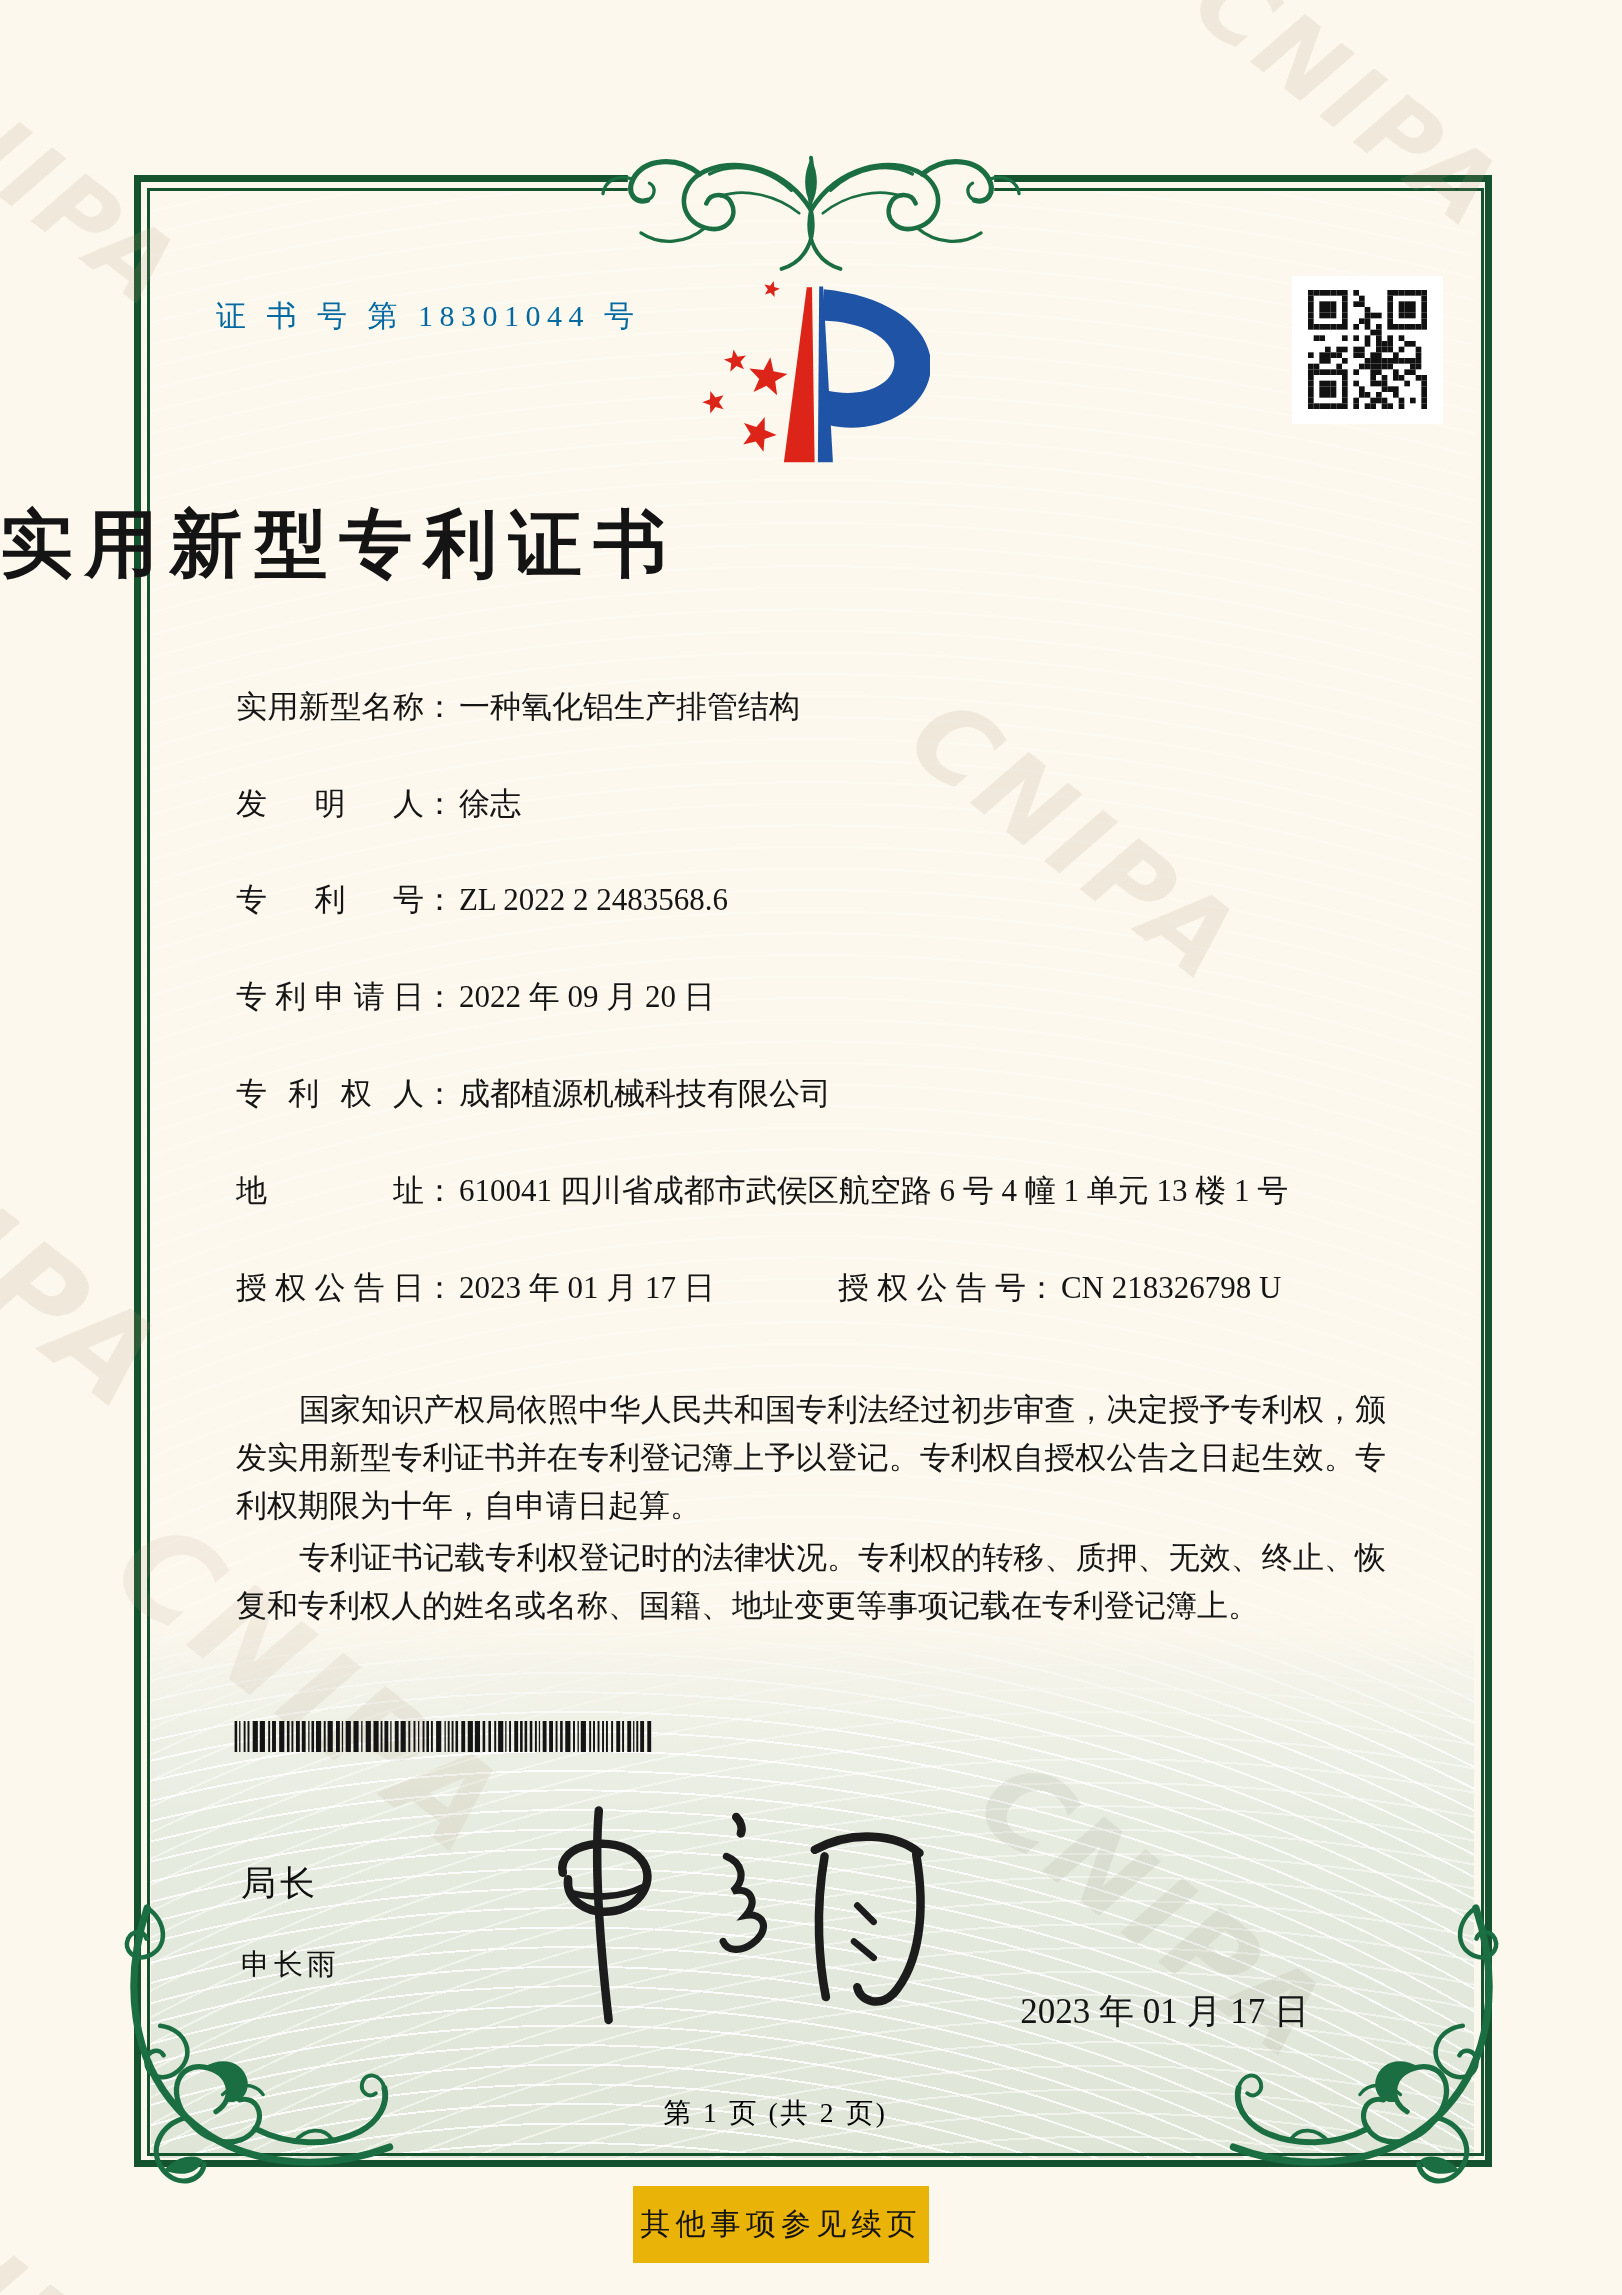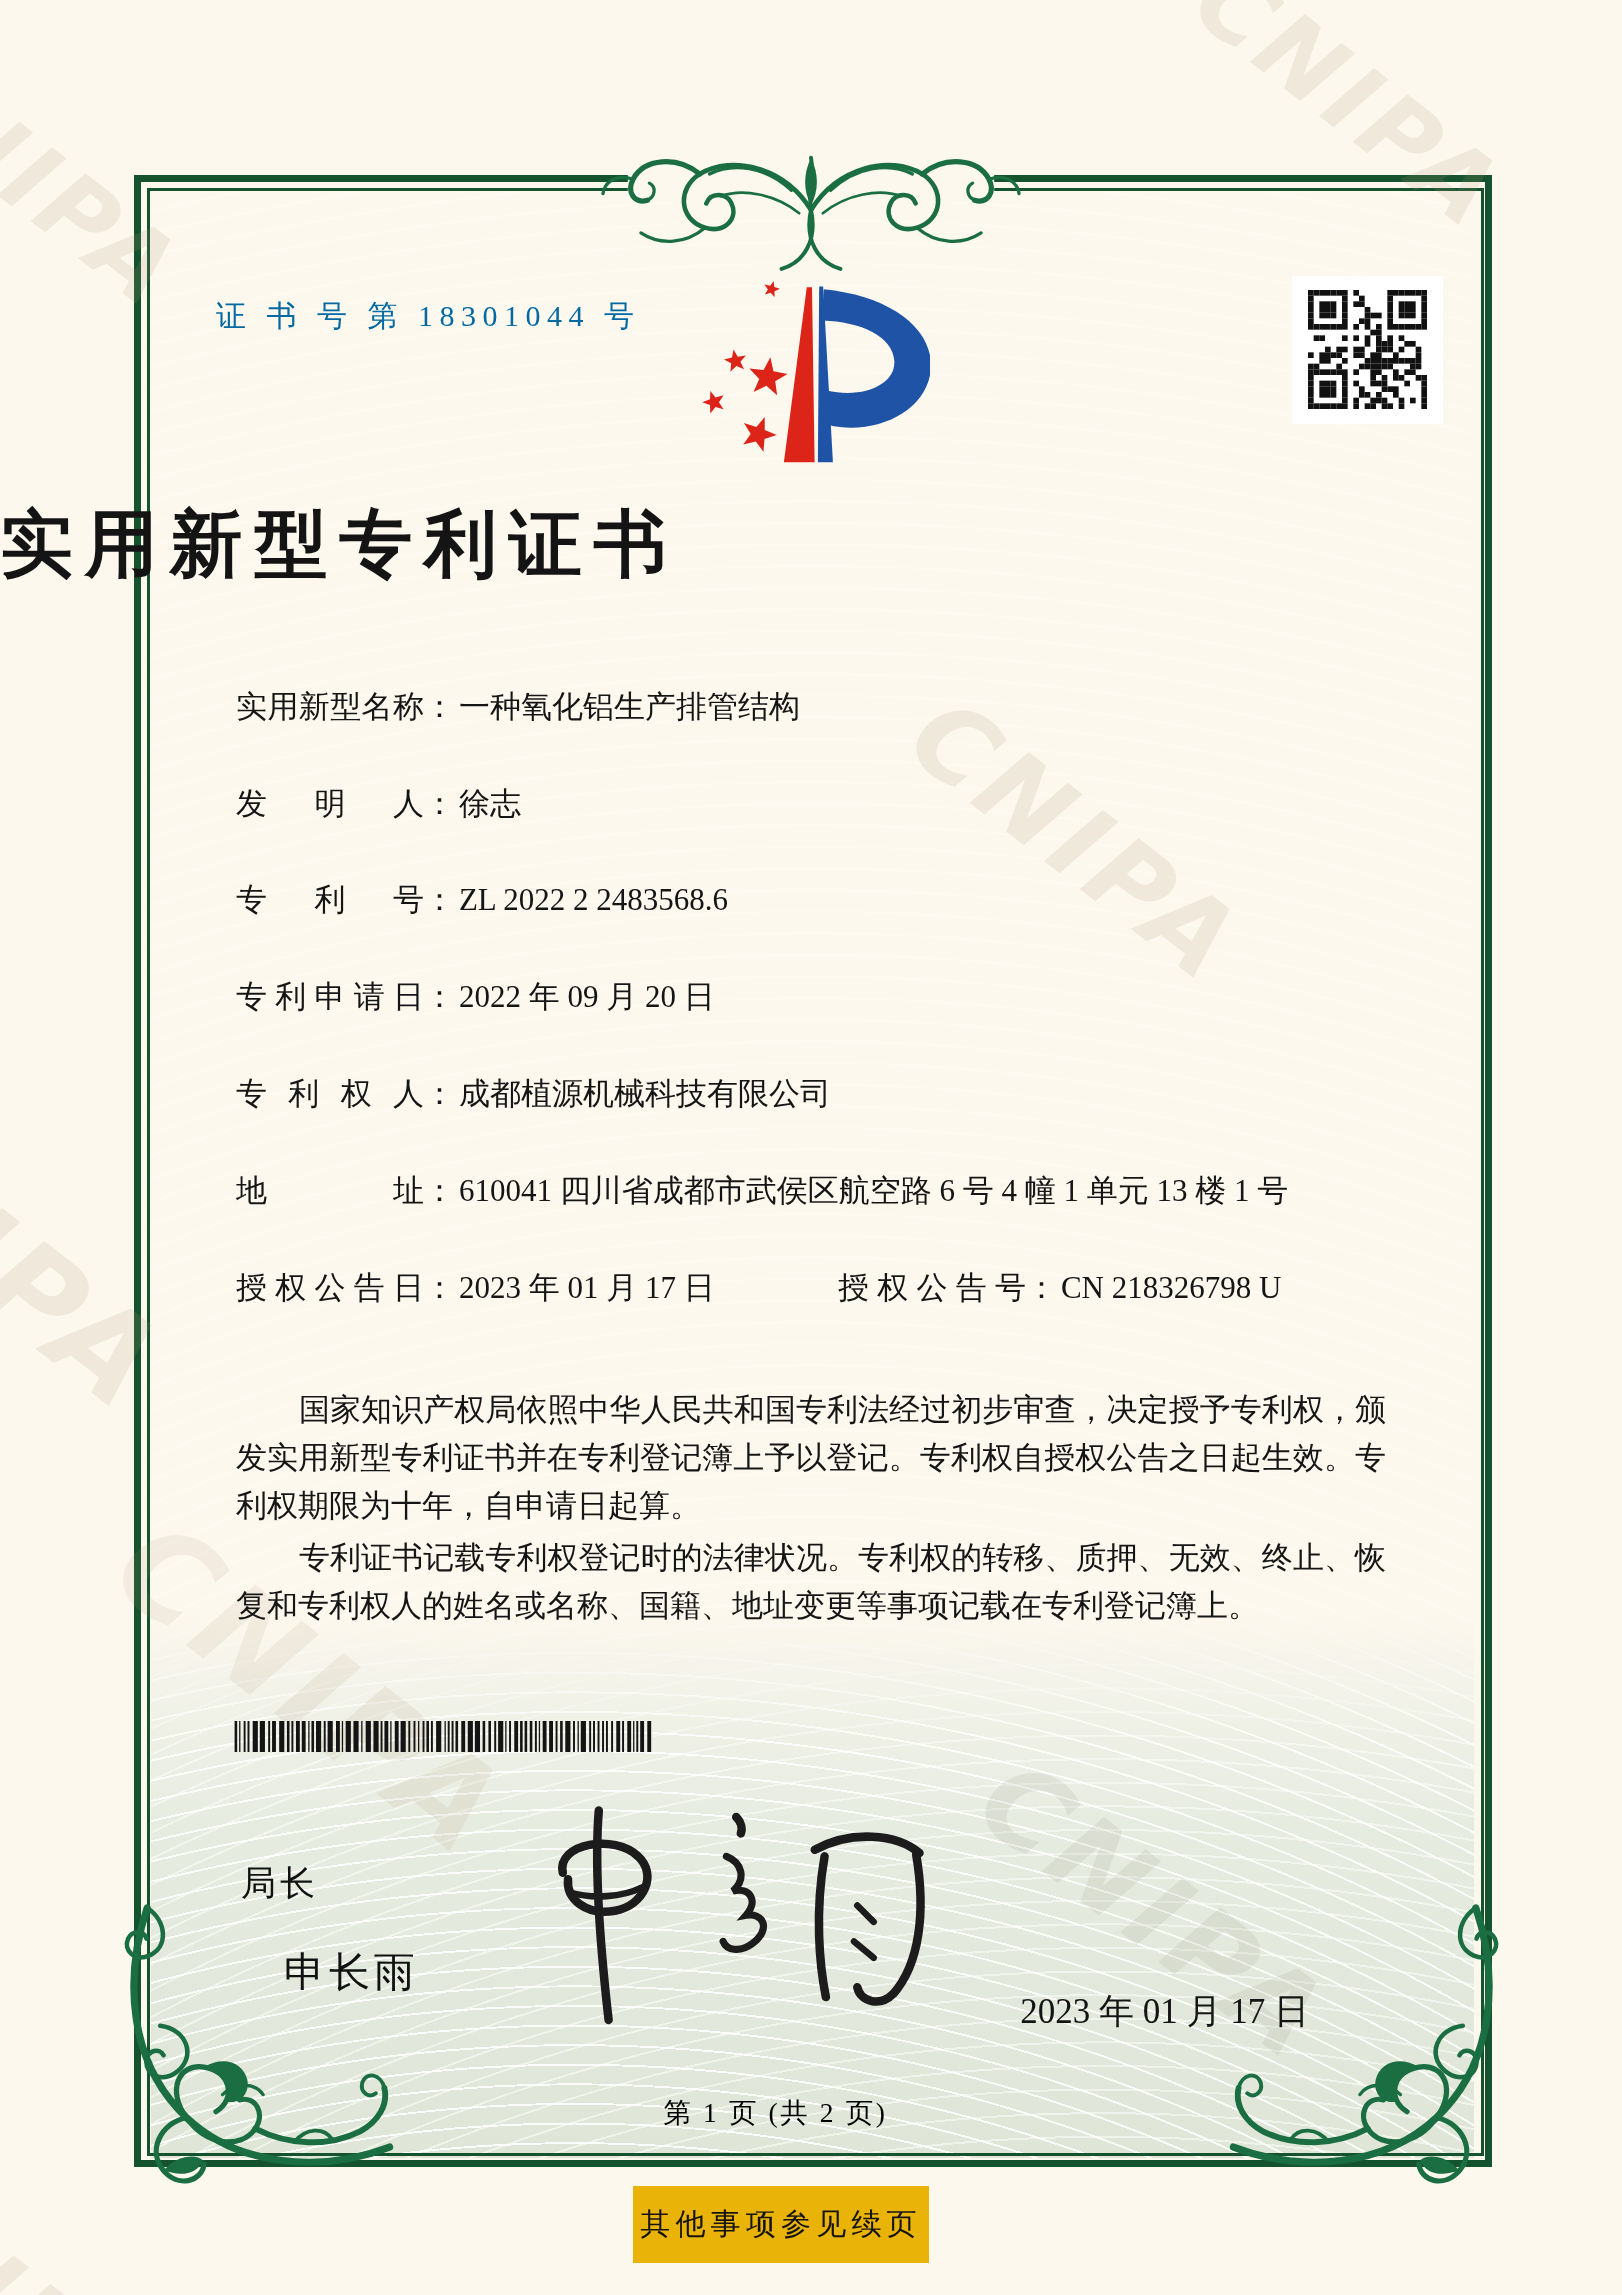--- a/index.html
+++ b/index.html
@@ -66,22 +66,22 @@
 
   
   .body-text{position:absolute;left:232px;top:1382px;width:1158px;z-index:5;
       font-size:31px;line-height:48px;text-align:justify;color:#151515;}
   .body-text p{margin:4px;text-indent:63px;}
 
   
   .barcode{position:absolute;left:232px;top:1721px;z-index:5;}
   .sig-title{position:absolute;left:241px;top:1860px;font-size:35px;z-index:5;color:#111;
       font-family:"Liberation Sans","DejaVu Sans",sans-serif;letter-spacing:3.9px;}
-  .sig-name{position:absolute;left:241px;top:1945px;font-size:41px;z-index:5;color:#111;
-      font-family:"Liberation Sans","DejaVu Sans",sans-serif;letter-spacing:3.9px;margin-left:43px;}
+  .sig-name{position:absolute;left:241px;top:1945px;font-size:29px;z-index:5;color:#111;
+      font-family:"Liberation Sans","DejaVu Sans",sans-serif;letter-spacing:3.9px;}
   .signature{position:absolute;left:517px;top:1794px;z-index:5;}
   .grant-date{position:absolute;left:955px;top:1988px;width:419px;text-align:center;
       font-size:35px;color:#141414;z-index:5;}
   .page-info{position:absolute;left:579px;top:2095px;width:393px;text-align:center;
       font-size:27.5px;color:#000000;z-index:5;letter-spacing:2.6px;}
   .cont-box{position:absolute;left:633px;top:2186px;width:296px;height:77px;background:#eab308;
       z-index:5;display:flex;align-items:center;justify-content:center;}
   .cont-box span{font-size:30px;letter-spacing:5.2px;color:#141414;}
 </style>
 </head>

